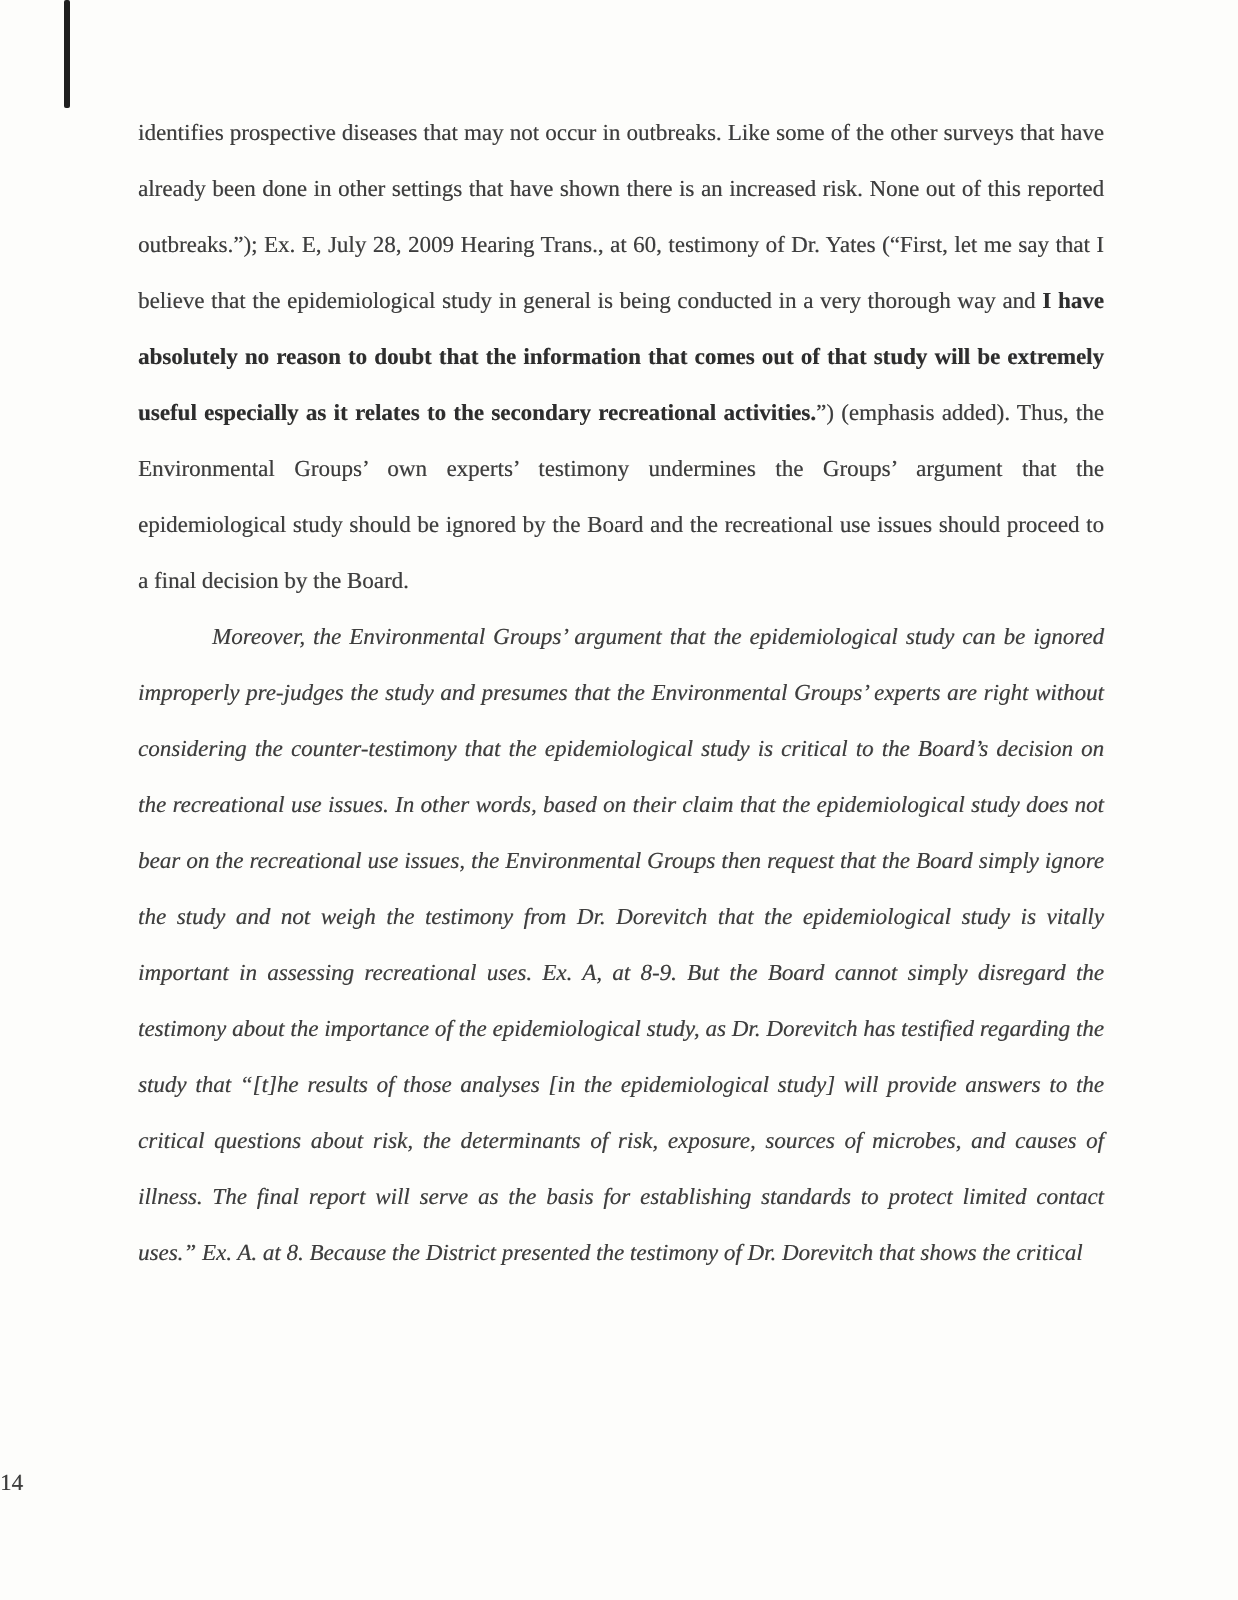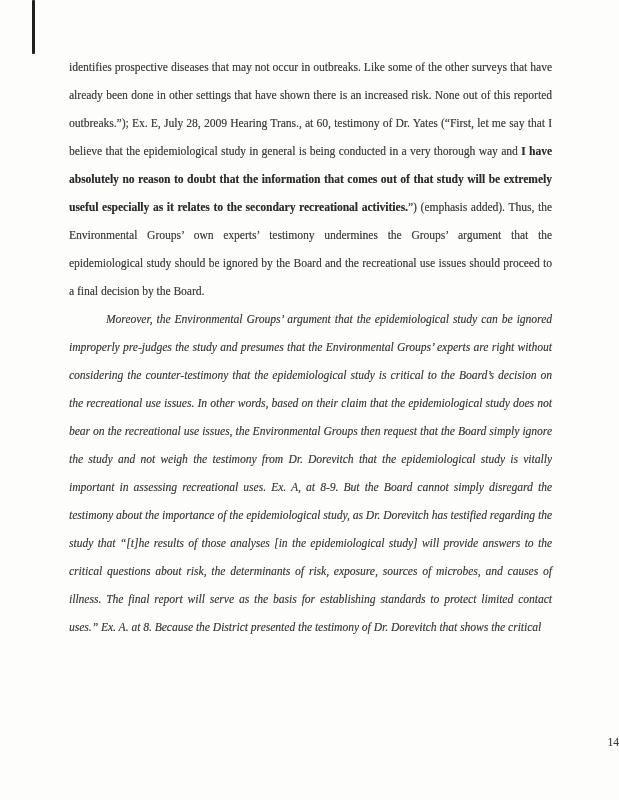--- a/index.html
+++ b/index.html
@@ -38,21 +38,21 @@
     text-shadow: 0.2px 0.2px 0.3px rgba(70,70,70,0.55);
   }
   .paragraph { text-align: justify; }
   .paragraph.indented { text-indent: 37px; font-style: italic; }
   .bold { font-weight: bold; color: #2d2d2d; }
   .page-number {
     position: absolute;
     top: 736px;
     left: 0;
     width: 100%;
-    text-align: right;
+    text-align: left;
     font-size: 11.5px;
     color: #3d3d3d;
     text-shadow: 0.2px 0.2px 0.3px rgba(70,70,70,0.55);
   }
 </style>
 </head>
 <body>
 
 <div class="page">
   <div class="scan-artifact"></div>

